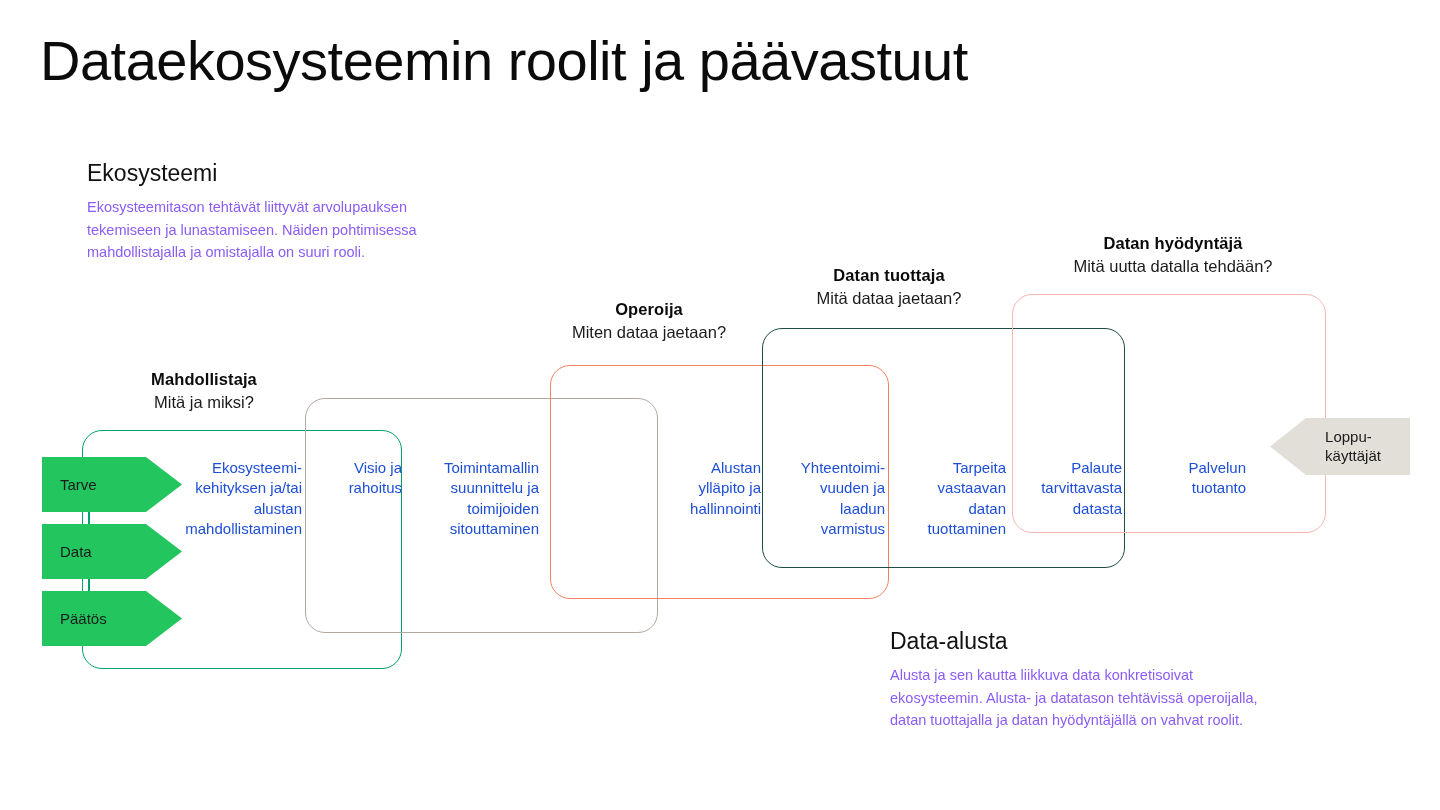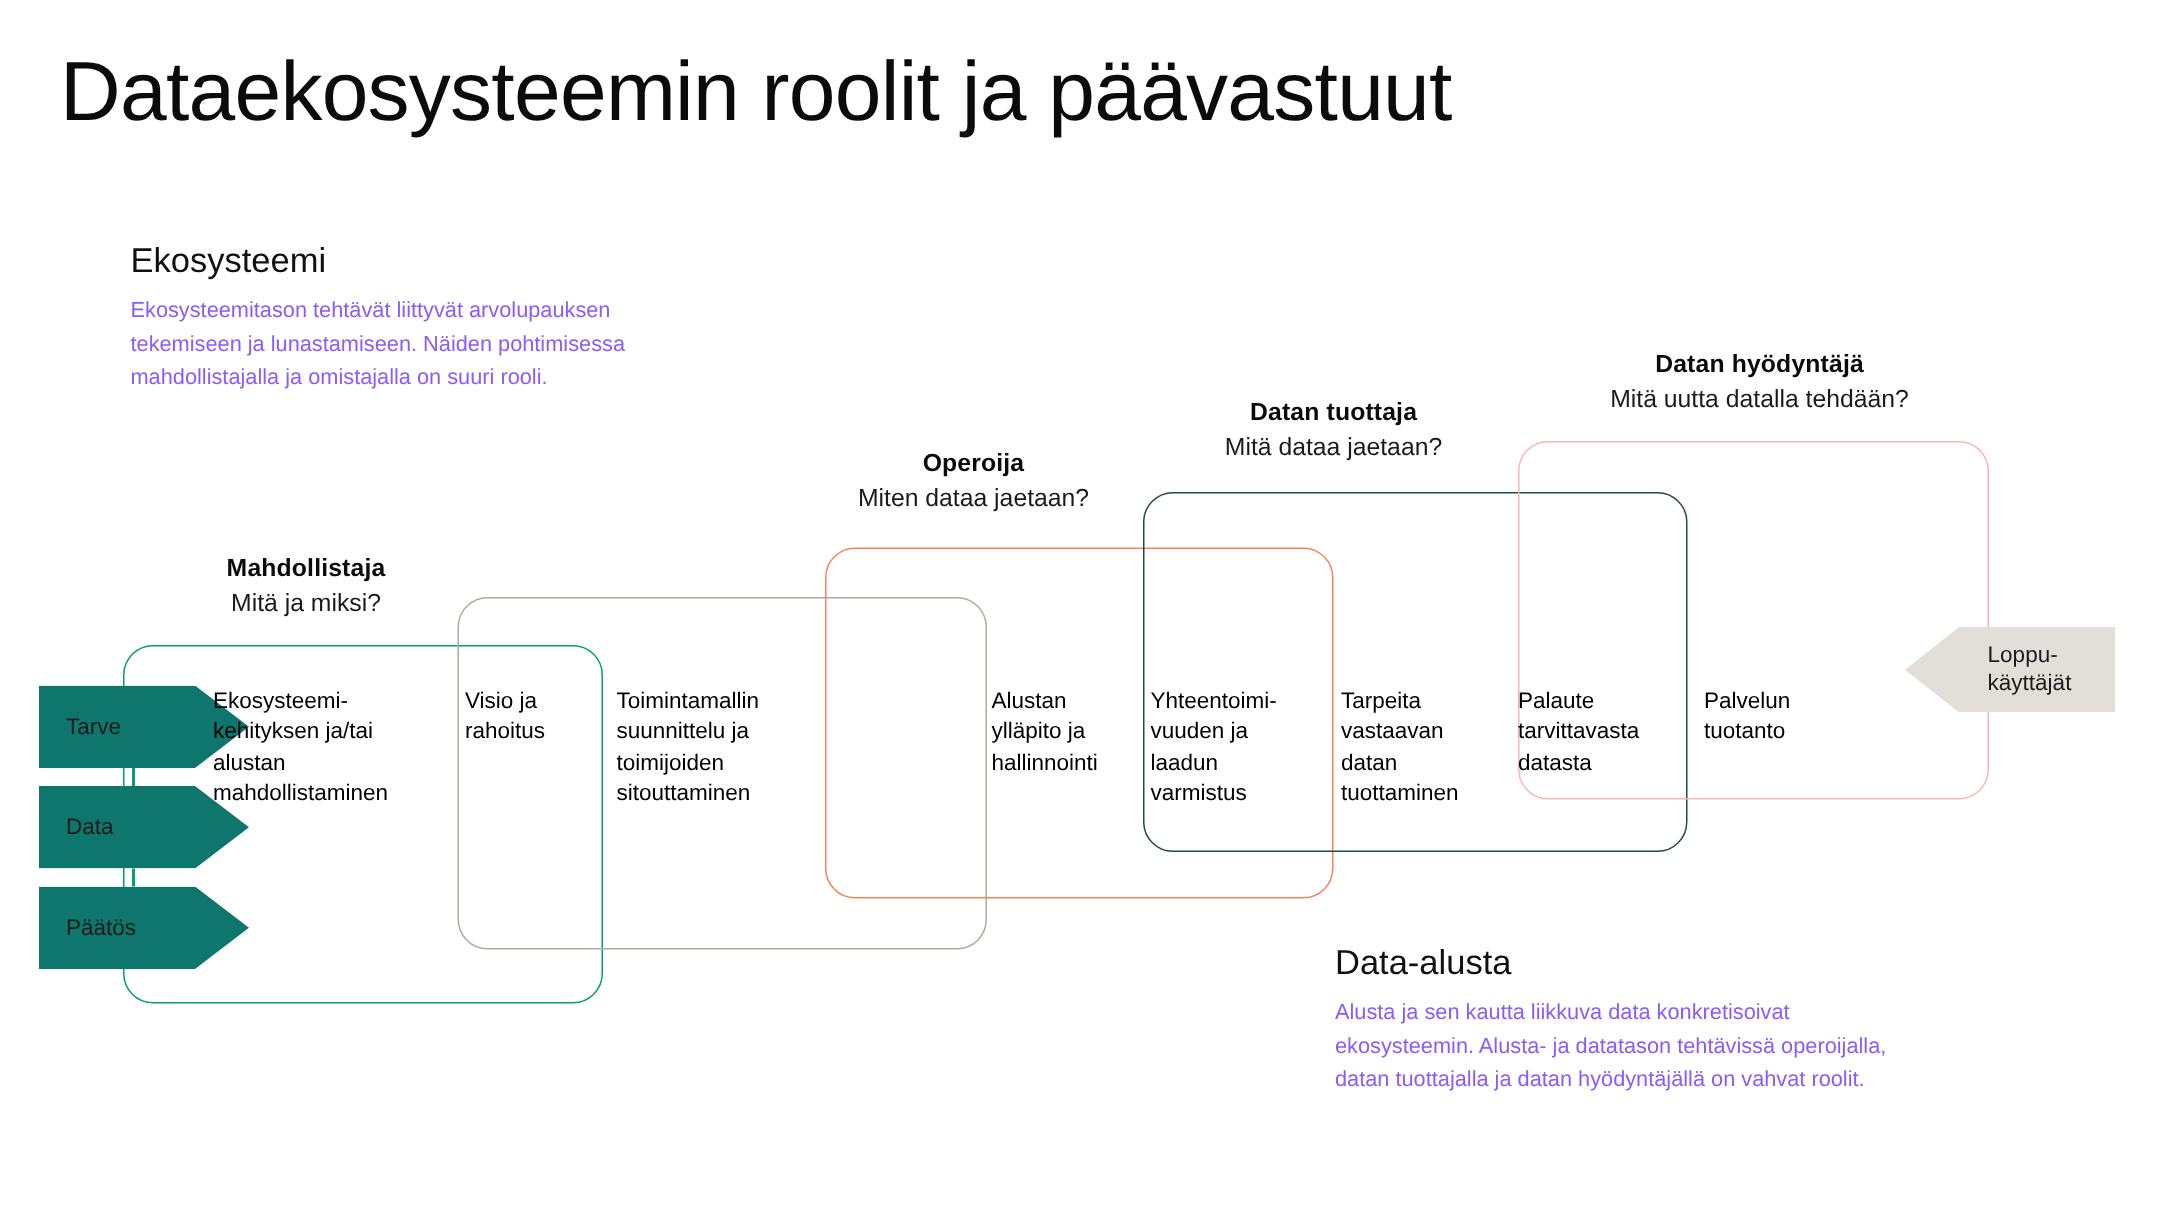--- a/index.html
+++ b/index.html
@@ -64,24 +64,25 @@
     position: absolute;
     border-style: solid;
     border-width: 1.6px;
     border-radius: 20px;
     background: transparent;
   }
 
   
   .chev-r {
     position: absolute;
-    background: #0f766e;
+    background: #22c55e;
     display: flex;
     align-items: center;
     clip-path: polygon(0 0, calc(100% - 36px) 0, 100% 50%, calc(100% - 36px) 100%, 0 100%);
+    margin-left: 16px;
   }
   .chev-r .chev-label {
     font-size: 15px;
     color: #1b1b1b;
     padding-left: 18px;
     white-space: nowrap;
   }
   .chev-divider {
     position: absolute;
     width: 2px;
@@ -102,24 +103,24 @@
     color: #1b1b1b;
     text-align: left;
     line-height: 1.25;
     padding-left: 26px;
     white-space: pre-line;
   }
 
   
   .task-col {
     position: absolute;
-    text-align: left;
+    text-align: right;
     font-size: 15px;
     line-height: 1.35;
-    color: #000000;
+    color: #1d4ed8;
     white-space: pre-line;
   }
 </style>
 </head>
 <body>
 
 <div id="canvas">
 
   <div class="title">Dataekosysteemin roolit ja päävastuut</div>
 

